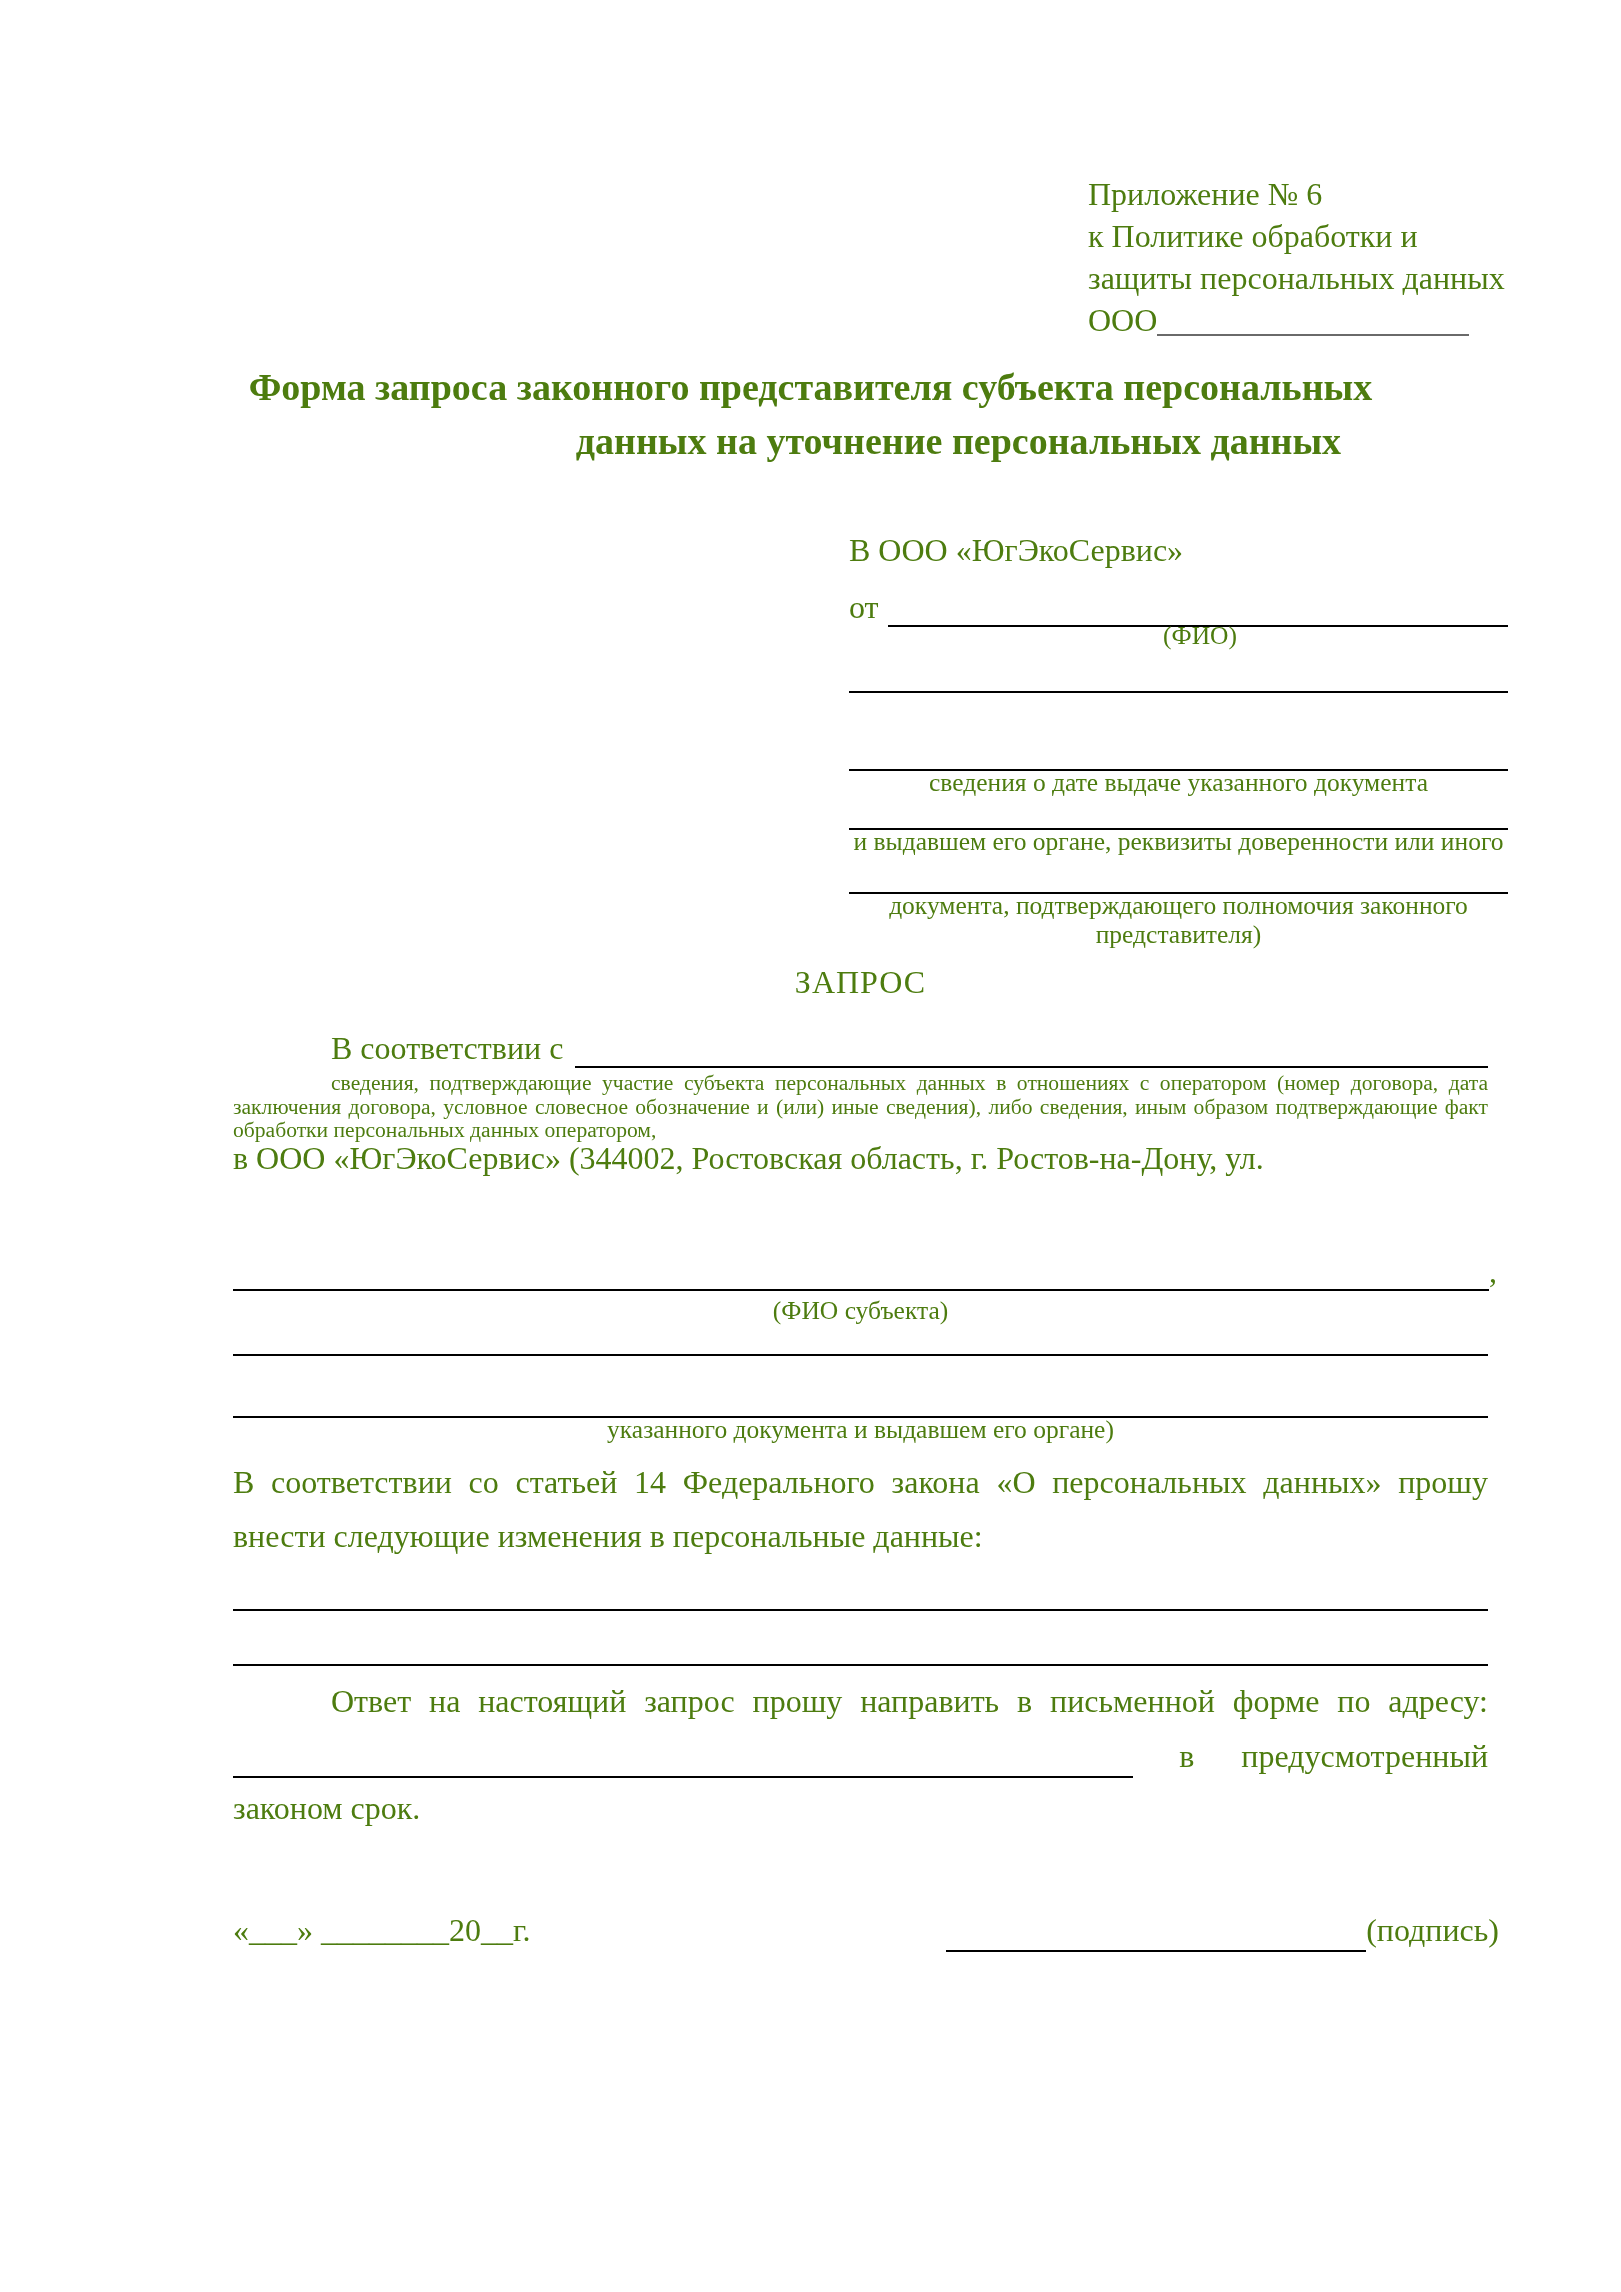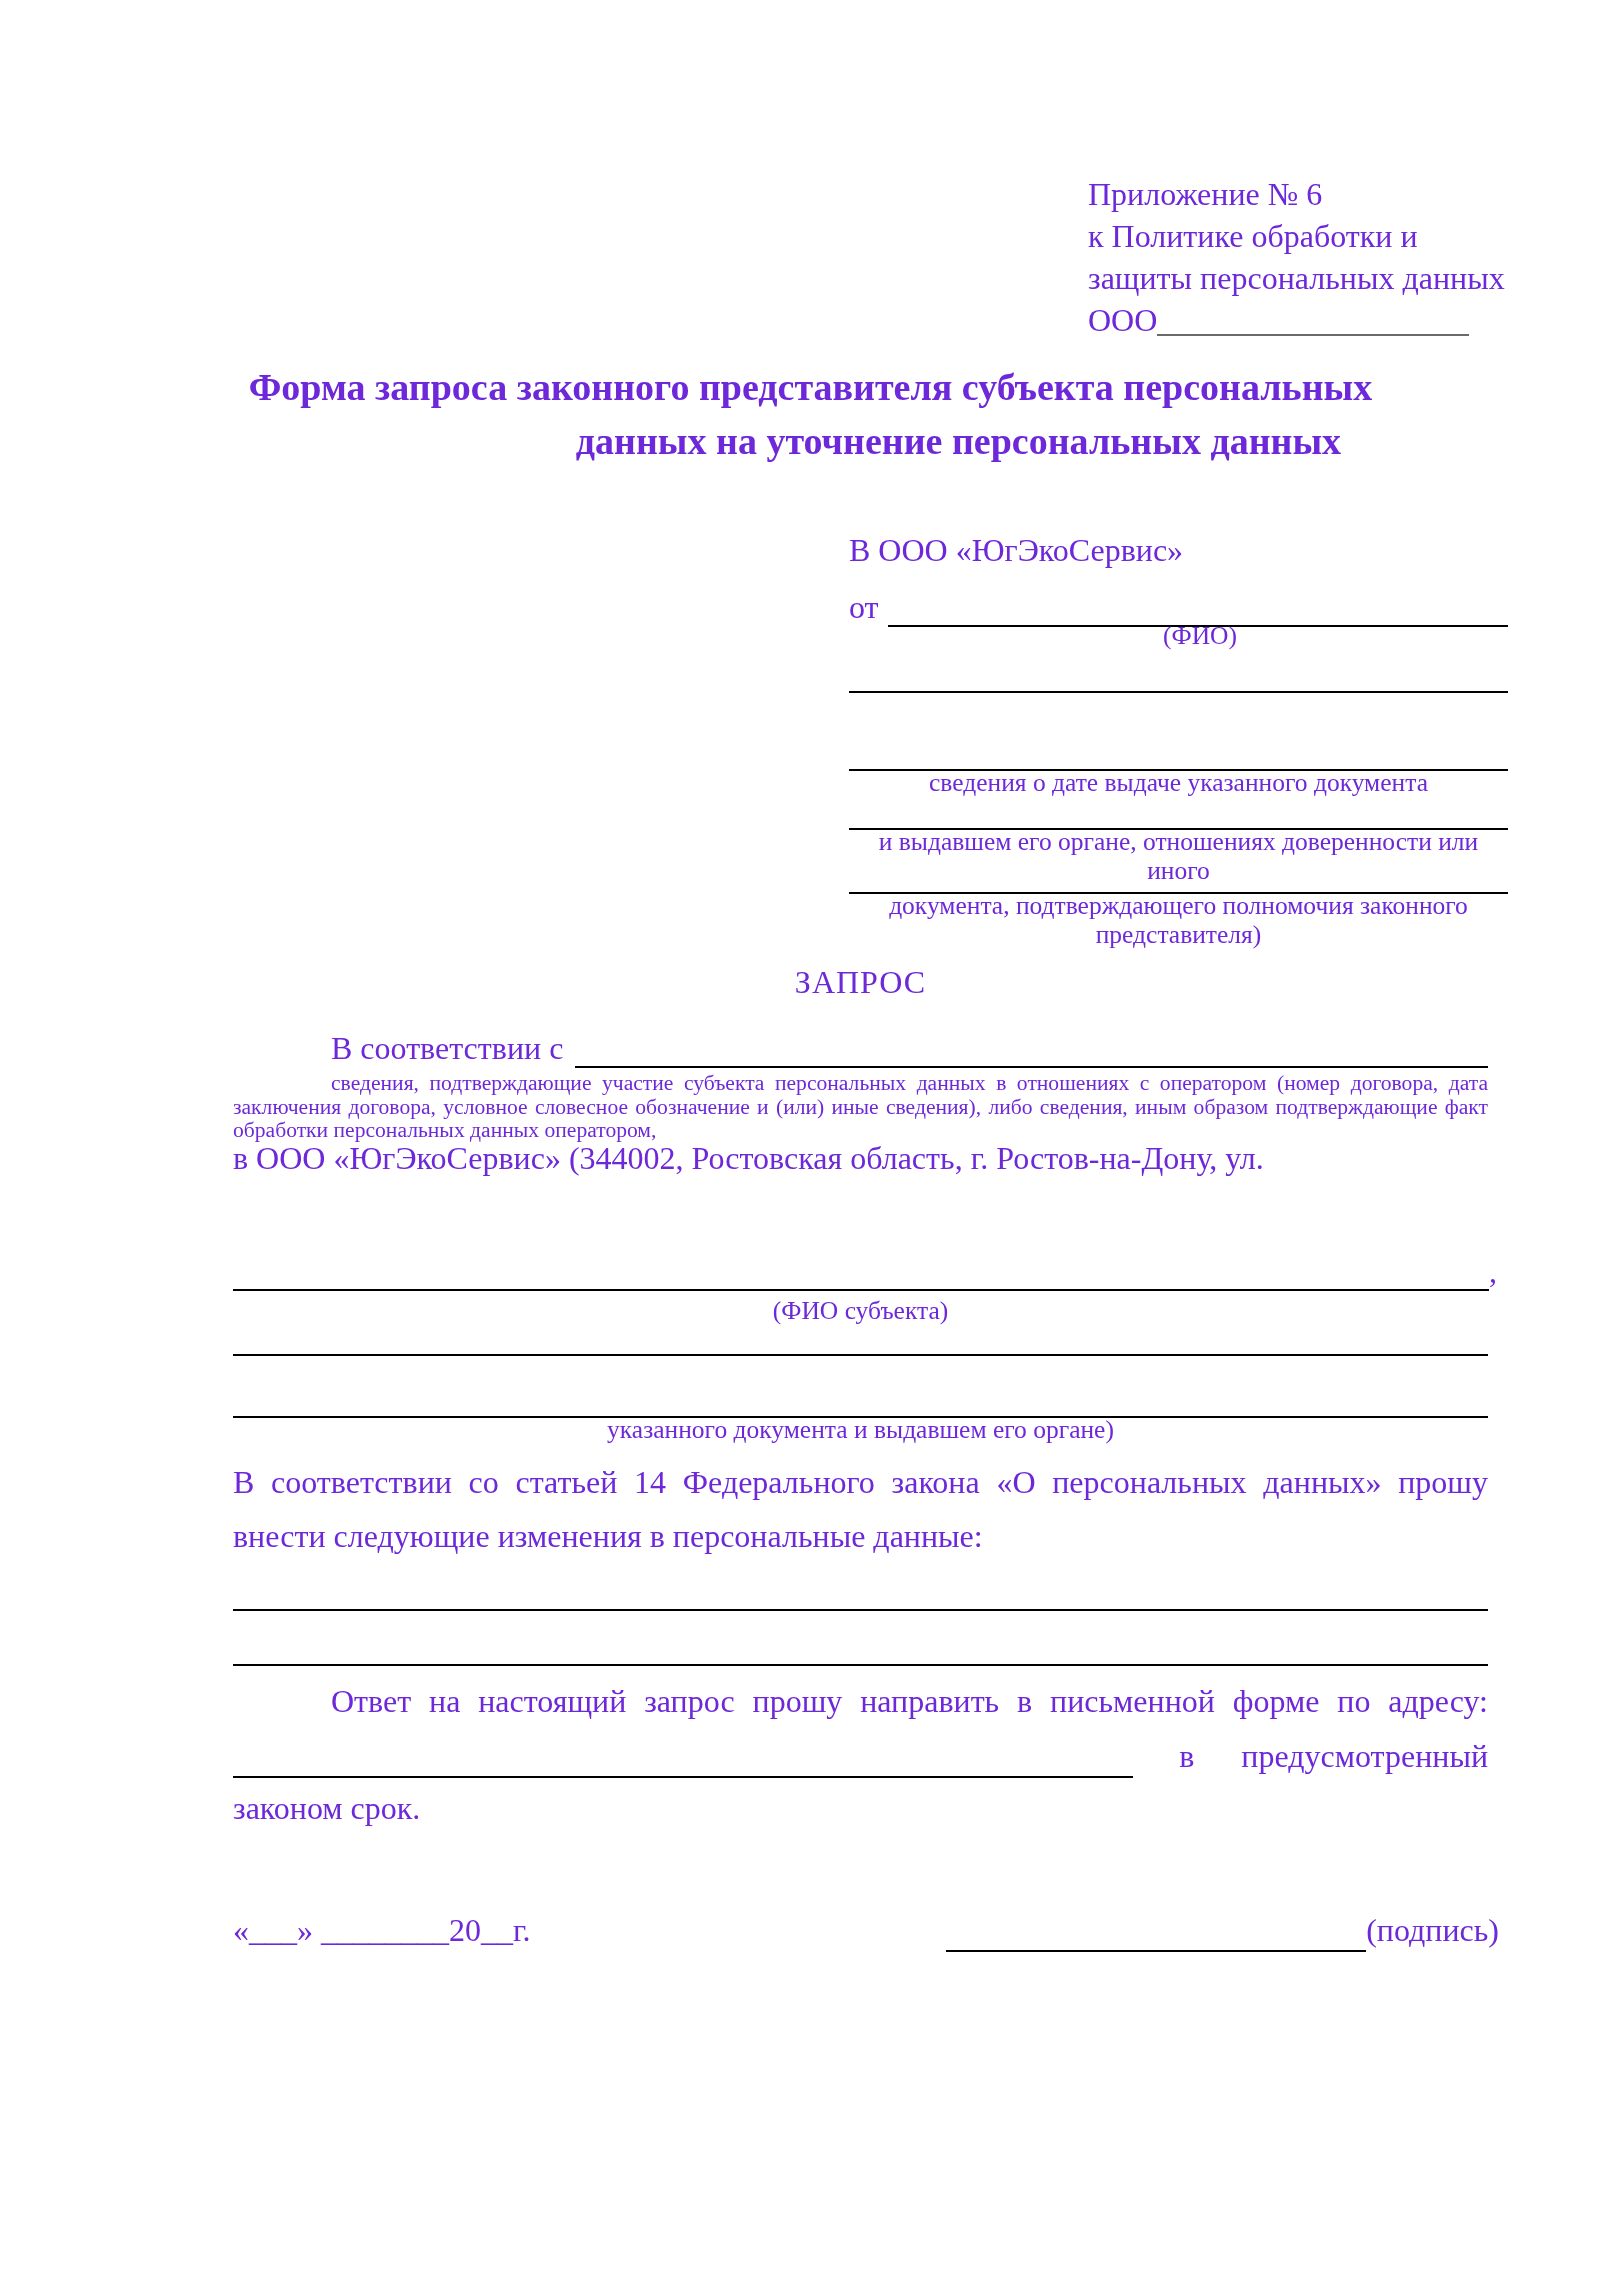--- a/index.html
+++ b/index.html
@@ -2,21 +2,21 @@
 <html><head>
 <meta charset="utf-8">
 <style>
   html, body { margin: 0; padding: 0; background: #e8e8e8; }
   .page {
     position: relative;
     width: 1621px;
     height: 2293px;
     margin: 0 auto;
     background: #ffffff;
-    color: #6d28d9;
+    color: #4d7c0f;
     font-family: "Liberation Serif", "DejaVu Serif", serif;
     overflow: hidden;
   }
   .abs { position: absolute; }
   .body-text { font-size: 32px; line-height: 39px; }
   .caption { font-size: 25.5px; line-height: 29px; }
   .fine { font-size: 21.6px; line-height: 23.5px; }
   .center { text-align: center; }
   .justify-full { text-align: justify; text-align-last: justify; }
   .blank { border-bottom: 2px solid #000; }
@@ -53,21 +53,21 @@
     <span class="blank flex-fill" style="margin-left:9.8px;"></span>
   </div>
   <div class="abs caption center" style="top:621px; left:892px; width:616px;">(ФИО)</div>
 
   <div class="abs blank" style="top:652px; left:849px; width:659px; height:39px;"></div>
 
   <div class="abs blank" style="top:730px; left:849px; width:659px; height:39px;"></div>
   <div class="abs caption center" style="top:768px; left:849px; width:659px;">сведения о дате выдаче указанного документа</div>
 
   <div class="abs blank" style="top:789px; left:849px; width:659px; height:39px;"></div>
-  <div class="abs caption center" style="top:827px; left:849px; width:659px;">и выдавшем его органе, отношениях доверенности или иного</div>
+  <div class="abs caption center" style="top:827px; left:849px; width:659px;">и выдавшем его органе, реквизиты доверенности или иного</div>
 
   <div class="abs blank" style="top:853px; left:849px; width:659px; height:39px;"></div>
   <div class="abs caption center" style="top:891px; left:849px; width:659px;">документа, подтверждающего полномочия законного представителя)</div>
 
   <div class="abs heading center" style="top:963px; left:233px; width:1255px;">ЗАПРОС</div>
 
   <div class="abs body-text flex-row" style="top:1029px; left:331px; width:1157px; height:39px;">
     <span>В соответствии с</span>
     <span class="blank flex-fill" style="margin-left:11.8px;"></span>
   </div>

